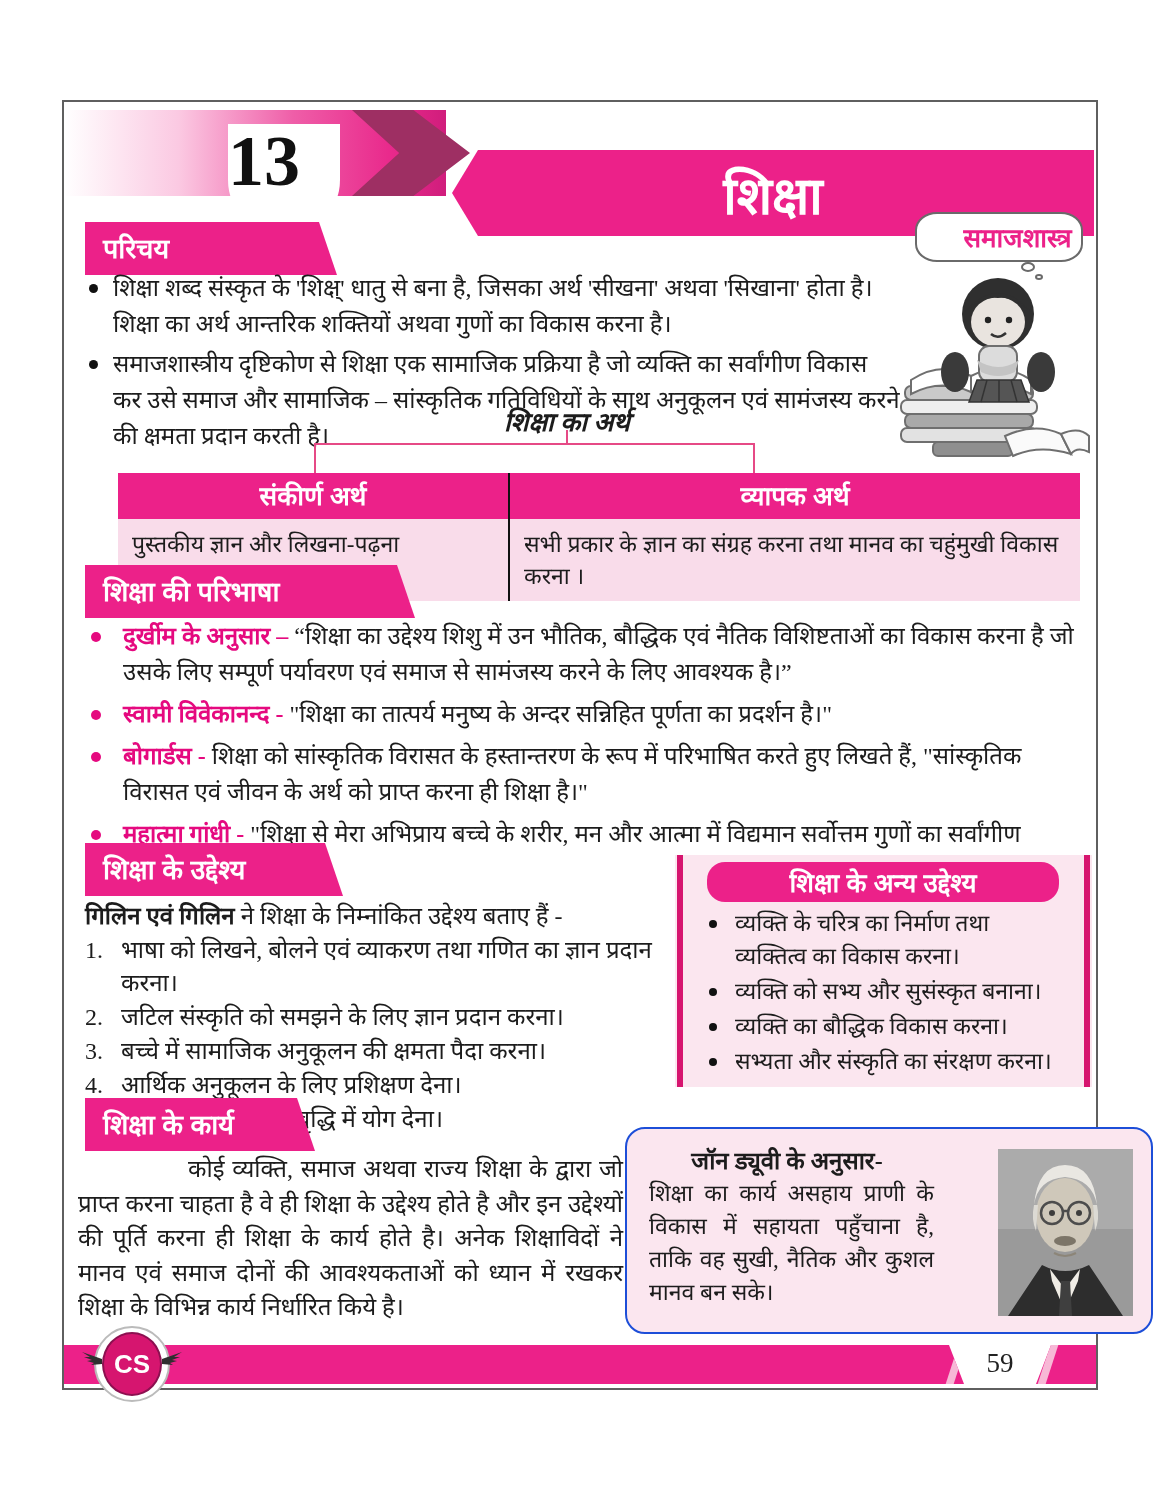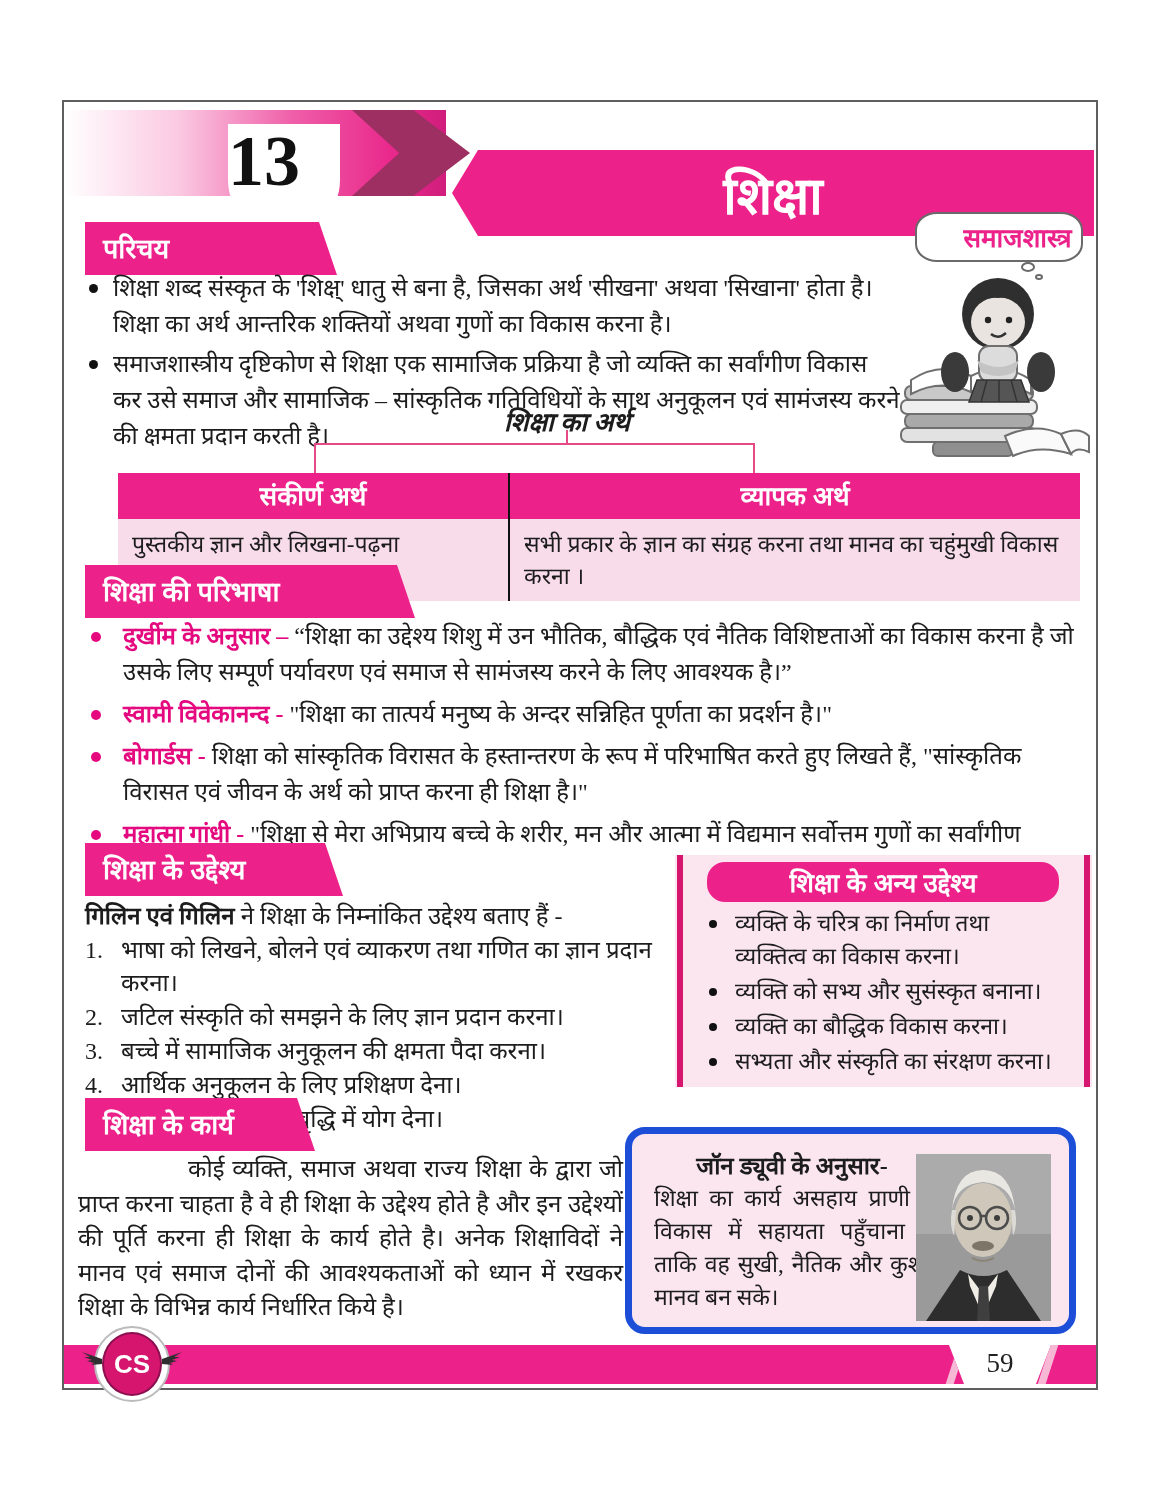--- a/index.html
+++ b/index.html
@@ -80,22 +80,22 @@
     display:flex;align-items:center;justify-content:center;}
   .obox ul{position:absolute;left:26px;top:52px;width:365px;list-style:none;}
   .obox ul li{position:relative;padding-left:34px;font-size:23px;line-height:33px;margin-bottom:2px;}
   .obox ul li::before{content:"";position:absolute;left:8px;top:13px;width:8px;height:8px;border-radius:50%;background:#111;}
 
   
   .func-par{position:absolute;left:78px;top:1152px;width:545px;font-size:24px;line-height:34.5px;
     text-align:justify;text-indent:110px;}
 
   
-  .dewey{position:absolute;left:625px;top:1127px;width:451px;height:207px;background:var(--pink-lighter);
-    border:7px solid #1d4ed8;border-radius:20px;}
+  .dewey{position:absolute;left:625px;top:1127px;width:528px;height:207px;background:var(--pink-lighter);
+    border:2px solid #1d4ed8;border-radius:20px;}
   .dewey .dh{position:absolute;left:20px;top:14px;width:280px;text-align:center;font-weight:bold;font-size:24px;}
   .dewey .dt{position:absolute;left:22px;top:48px;width:285px;font-size:23px;line-height:33px;text-align:justify;}
   .dewey .photo{position:absolute;right:18px;top:20px;width:135px;height:167px;background:#8e8e8e;overflow:hidden;}
 
   
   .foot-seg1{position:absolute;left:64px;top:1345px;width:900px;height:39px;background:var(--pink);
     clip-path:polygon(0 0,calc(100% - 15px) 0,100% 100%,0 100%);}
   .foot-seg1::after{content:"";position:absolute;right:4px;top:0;width:8px;height:100%;background:#f7b8d6;
     transform:skewX(-18deg);}
   .foot-seg2{position:absolute;left:1036px;top:1345px;width:60px;height:39px;background:var(--pink);

